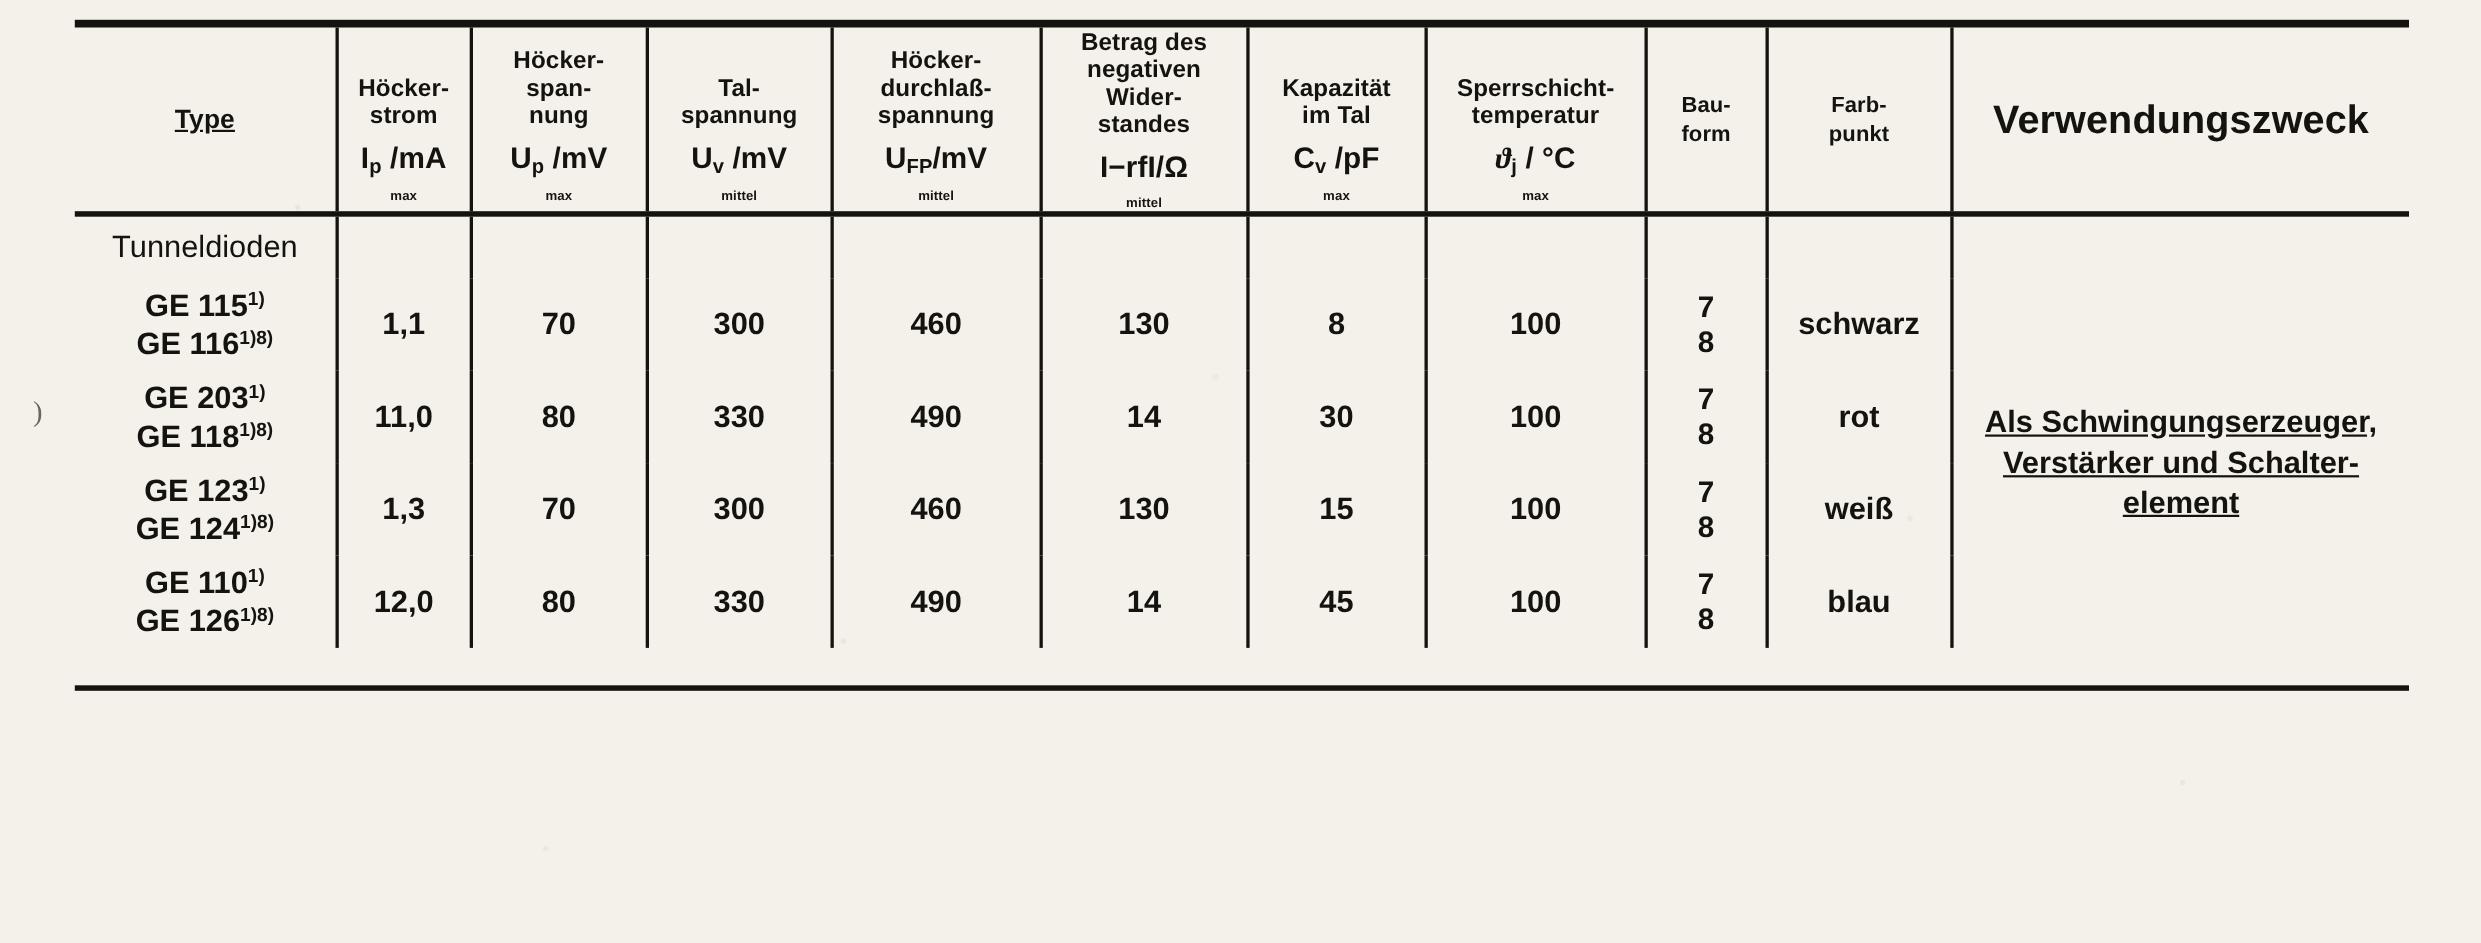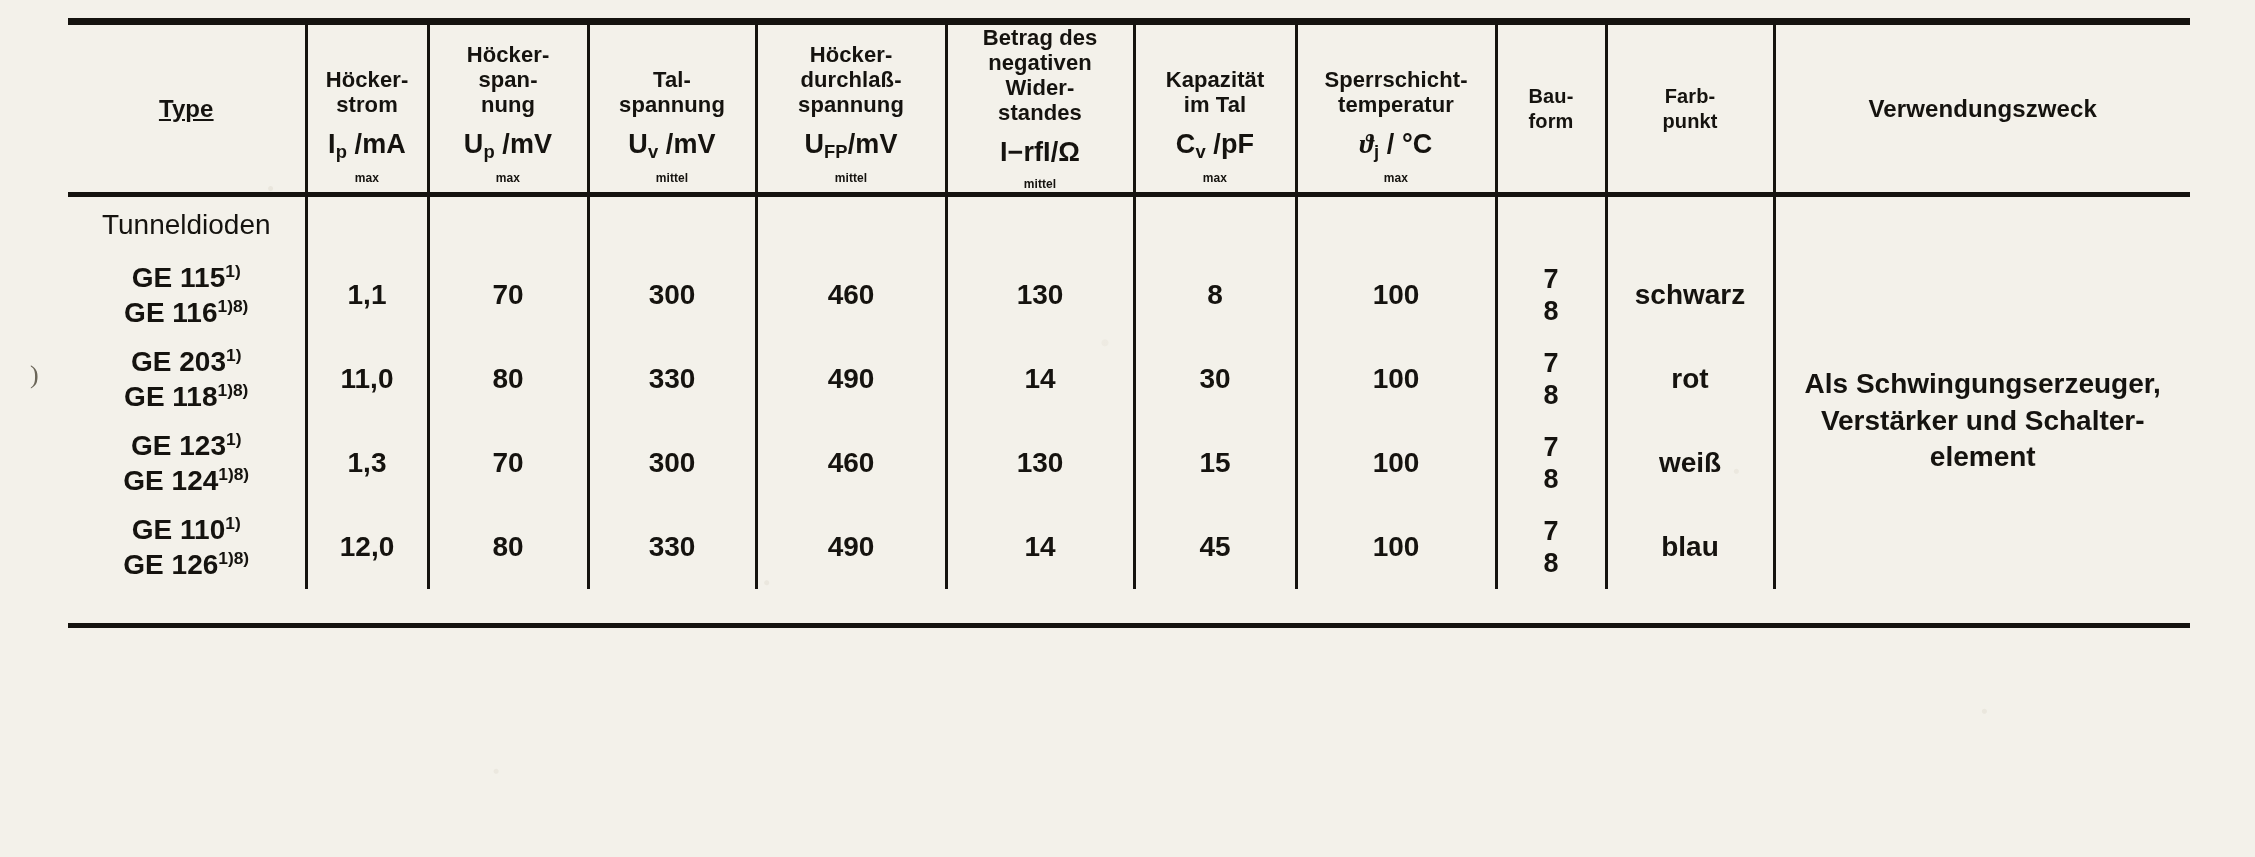--- a/index.html
+++ b/index.html
@@ -110,21 +110,21 @@
     font-weight: bold;
   }
 
   .head-type {
     font-weight: bold;
     font-size: 24px;
     text-decoration: underline;
   }
   .head-verw {
     font-weight: bold;
-    font-size: 24px;
+    font-size: 36px;
   }
   .head-two-line {
     font-weight: bold;
     font-size: 20px;
     line-height: 1.22;
   }
 
   
   .body-row td {
     font-size: 28px;
@@ -160,20 +160,21 @@
     padding-left: 26px;
     font-weight: bold;
     font-size: 27px;
   }
   .verw-cell {
     font-weight: bold;
     font-size: 26px;
     line-height: 1.3;
     padding: 0 18px;
     text-align: center;
+    text-decoration: underline;
   }
   .spacer-row td { height: 56px; }
 
   .stray-mark {
     position: absolute;
     color: #6b6659;
     font-size: 26px;
     font-family: "Liberation Serif", serif;
     pointer-events: none;
   }

